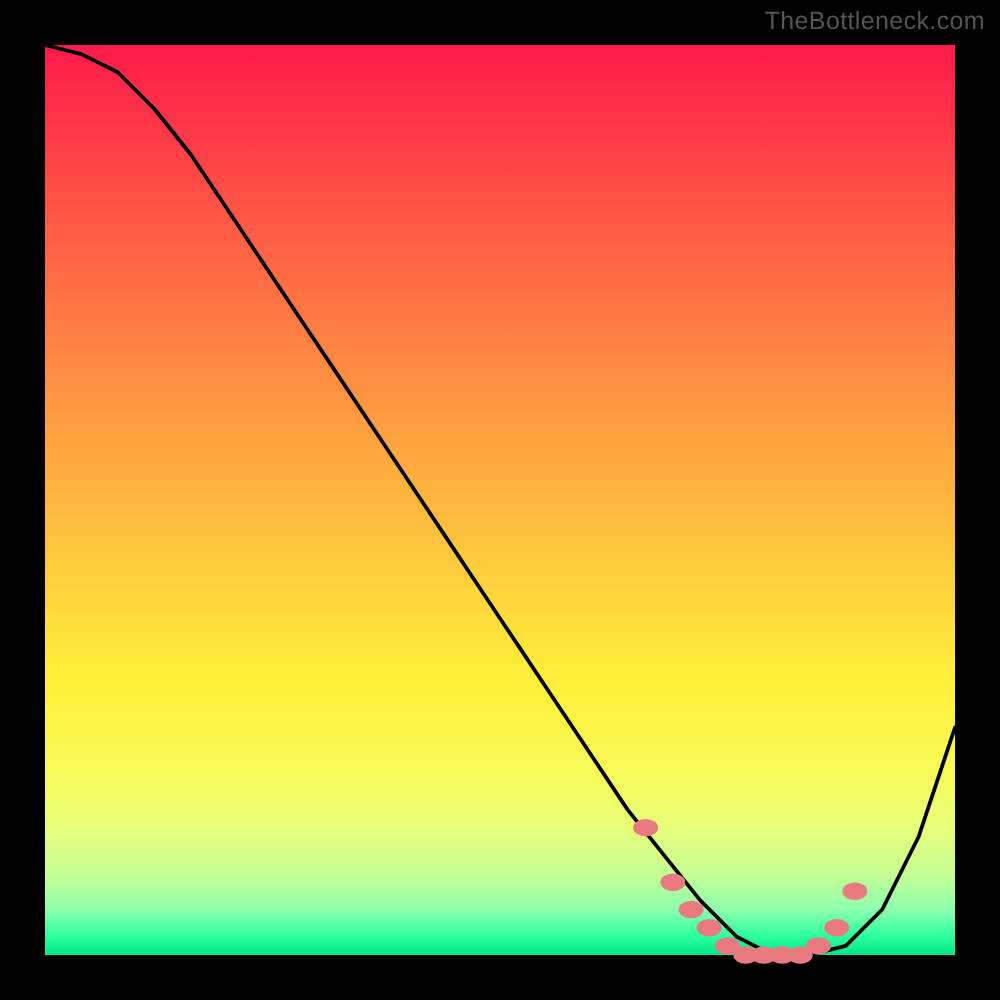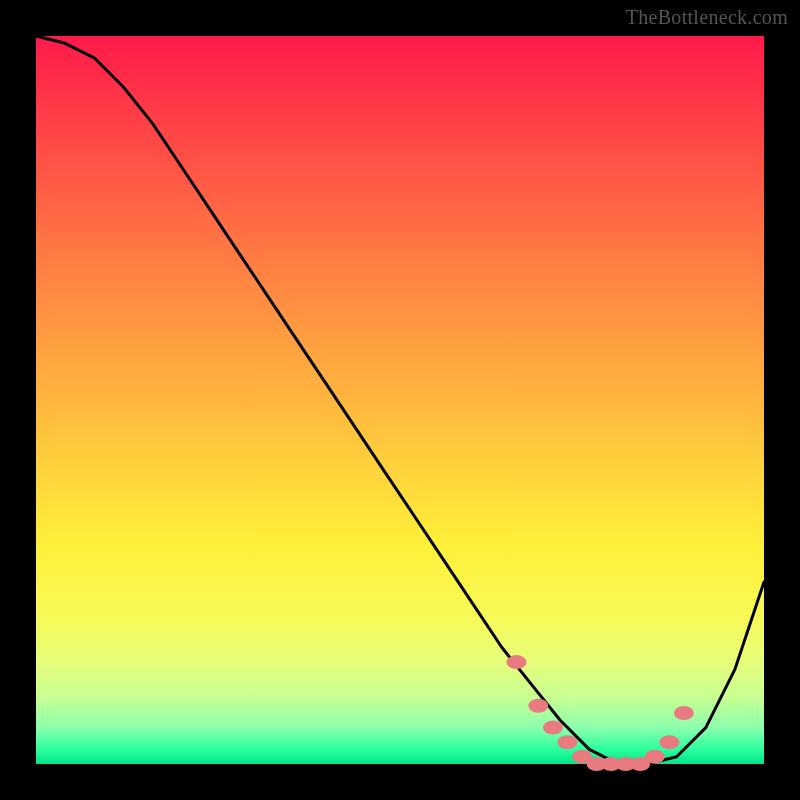--- a/index.html
+++ b/index.html
@@ -9,21 +9,20 @@
     height: 800px;
     background: #000;
     overflow: hidden;
     font-family: Arial, Helvetica, sans-serif;
   }
   .frame {
     width: 800px;
     height: 608px;
     background: #000;
     position: relative;
-    font-family: Liberation Serif, serif;
   }
   .watermark {
     position: absolute;
     top: 6px;
     right: 12px;
     color: #555;
     font-size: 20px;
     font-weight: 500;
     letter-spacing: 0.3px;
     pointer-events: none;

